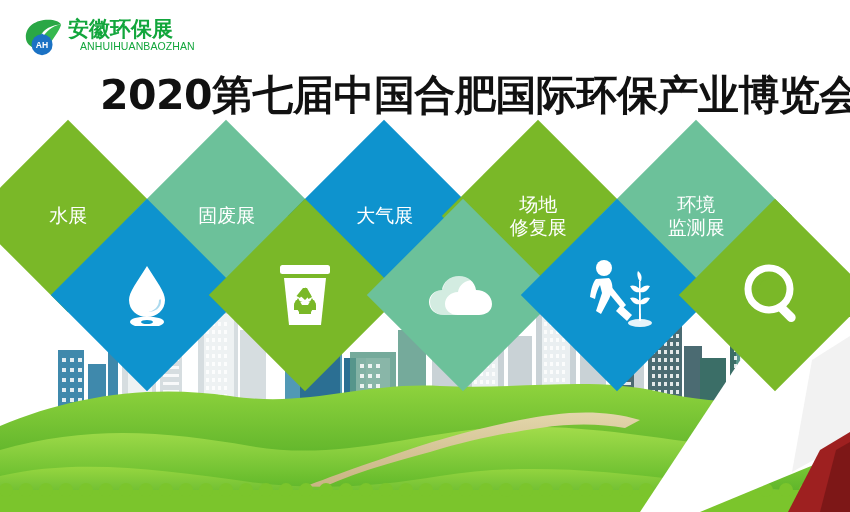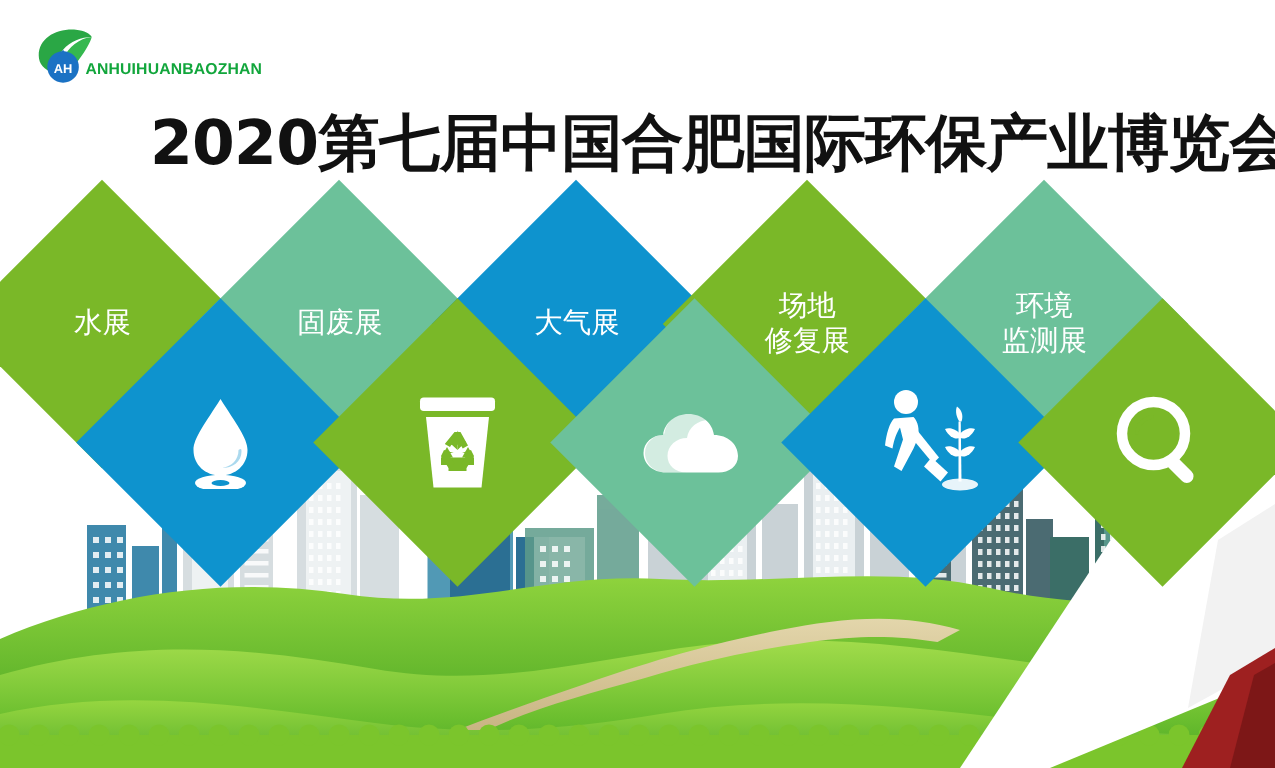--- a/index.html
+++ b/index.html
@@ -37,22 +37,22 @@
     position:absolute;left:0;top:2px;width:42px;height:42px;
   }
   .logo-text-cn{
     position:absolute;left:46px;top:1px;
     font-size:21px;font-weight:bold;color:#12a63c;
     letter-spacing:0px;
     font-family:"DejaVu Sans","Liberation Sans",sans-serif;
     white-space:nowrap;
   }
   .logo-text-en{
-    position:absolute;left:35px;top:26px;
-    font-size:10.5px;font-weight:bold;color:#12a63c;
+    position:absolute;left:58px;top:26px;
+    font-size:10.5px;font-weight:normal;color:#12a63c;
     letter-spacing:0.1px;
     white-space:nowrap;
   }
 
   
   .main-title{
     position:absolute;left:100px;top:68px;
     font-size:41px;
     font-weight:bold;
     color:#111111;
@@ -518,20 +518,21 @@
   </svg>
 
   <div class="logo">
     <svg class="logo-mark" viewBox="0 0 44 44">
       <path d="M4,22 C4,10 16,3 30,4 C36,4.5 40,7 41,9 C34,9 26,12 21,18 C17,23 15,29 14,34 C8,32 4,28 4,22 Z" fill="#2aa745"></path>
       <path d="M41,9 C32,10 25,16 21,24 C18,30 17,35 17,38 C22,36 28,31 32,25 C37,18 40,13 41,9 Z" fill="#35b84f"></path>
       <circle cx="21" cy="30" r="11" fill="#1b72c4"></circle>
       <path d="M21,18 C16,25 13,29 13,32.5 C13,37 16.5,40 21,40 C25.5,40 29,37 29,32.5 C29,29 26,25 21,18 Z" fill="#1b72c4"></path>
       <text x="21" y="34" font-size="9" font-weight="bold" fill="#ffffff" text-anchor="middle" font-family="'Liberation Sans',sans-serif">AH</text>
     </svg>
+    <div class="logo-text-cn">安徽环保展</div>
     <div class="logo-text-en">ANHUIHUANBAOZHAN</div>
   </div>
 
   <div class="main-title">2020第七届中国合肥国际环保产业博览会</div>
 
   <div class="dia dia-top" style="left:0px;top:148px;width:136px;height:136px;background:#7ab828;">
     <div class="inner">水展</div>
   </div>
 
   <div class="dia dia-top" style="left:158px;top:148px;width:136px;height:136px;background:#6cc19a;">

